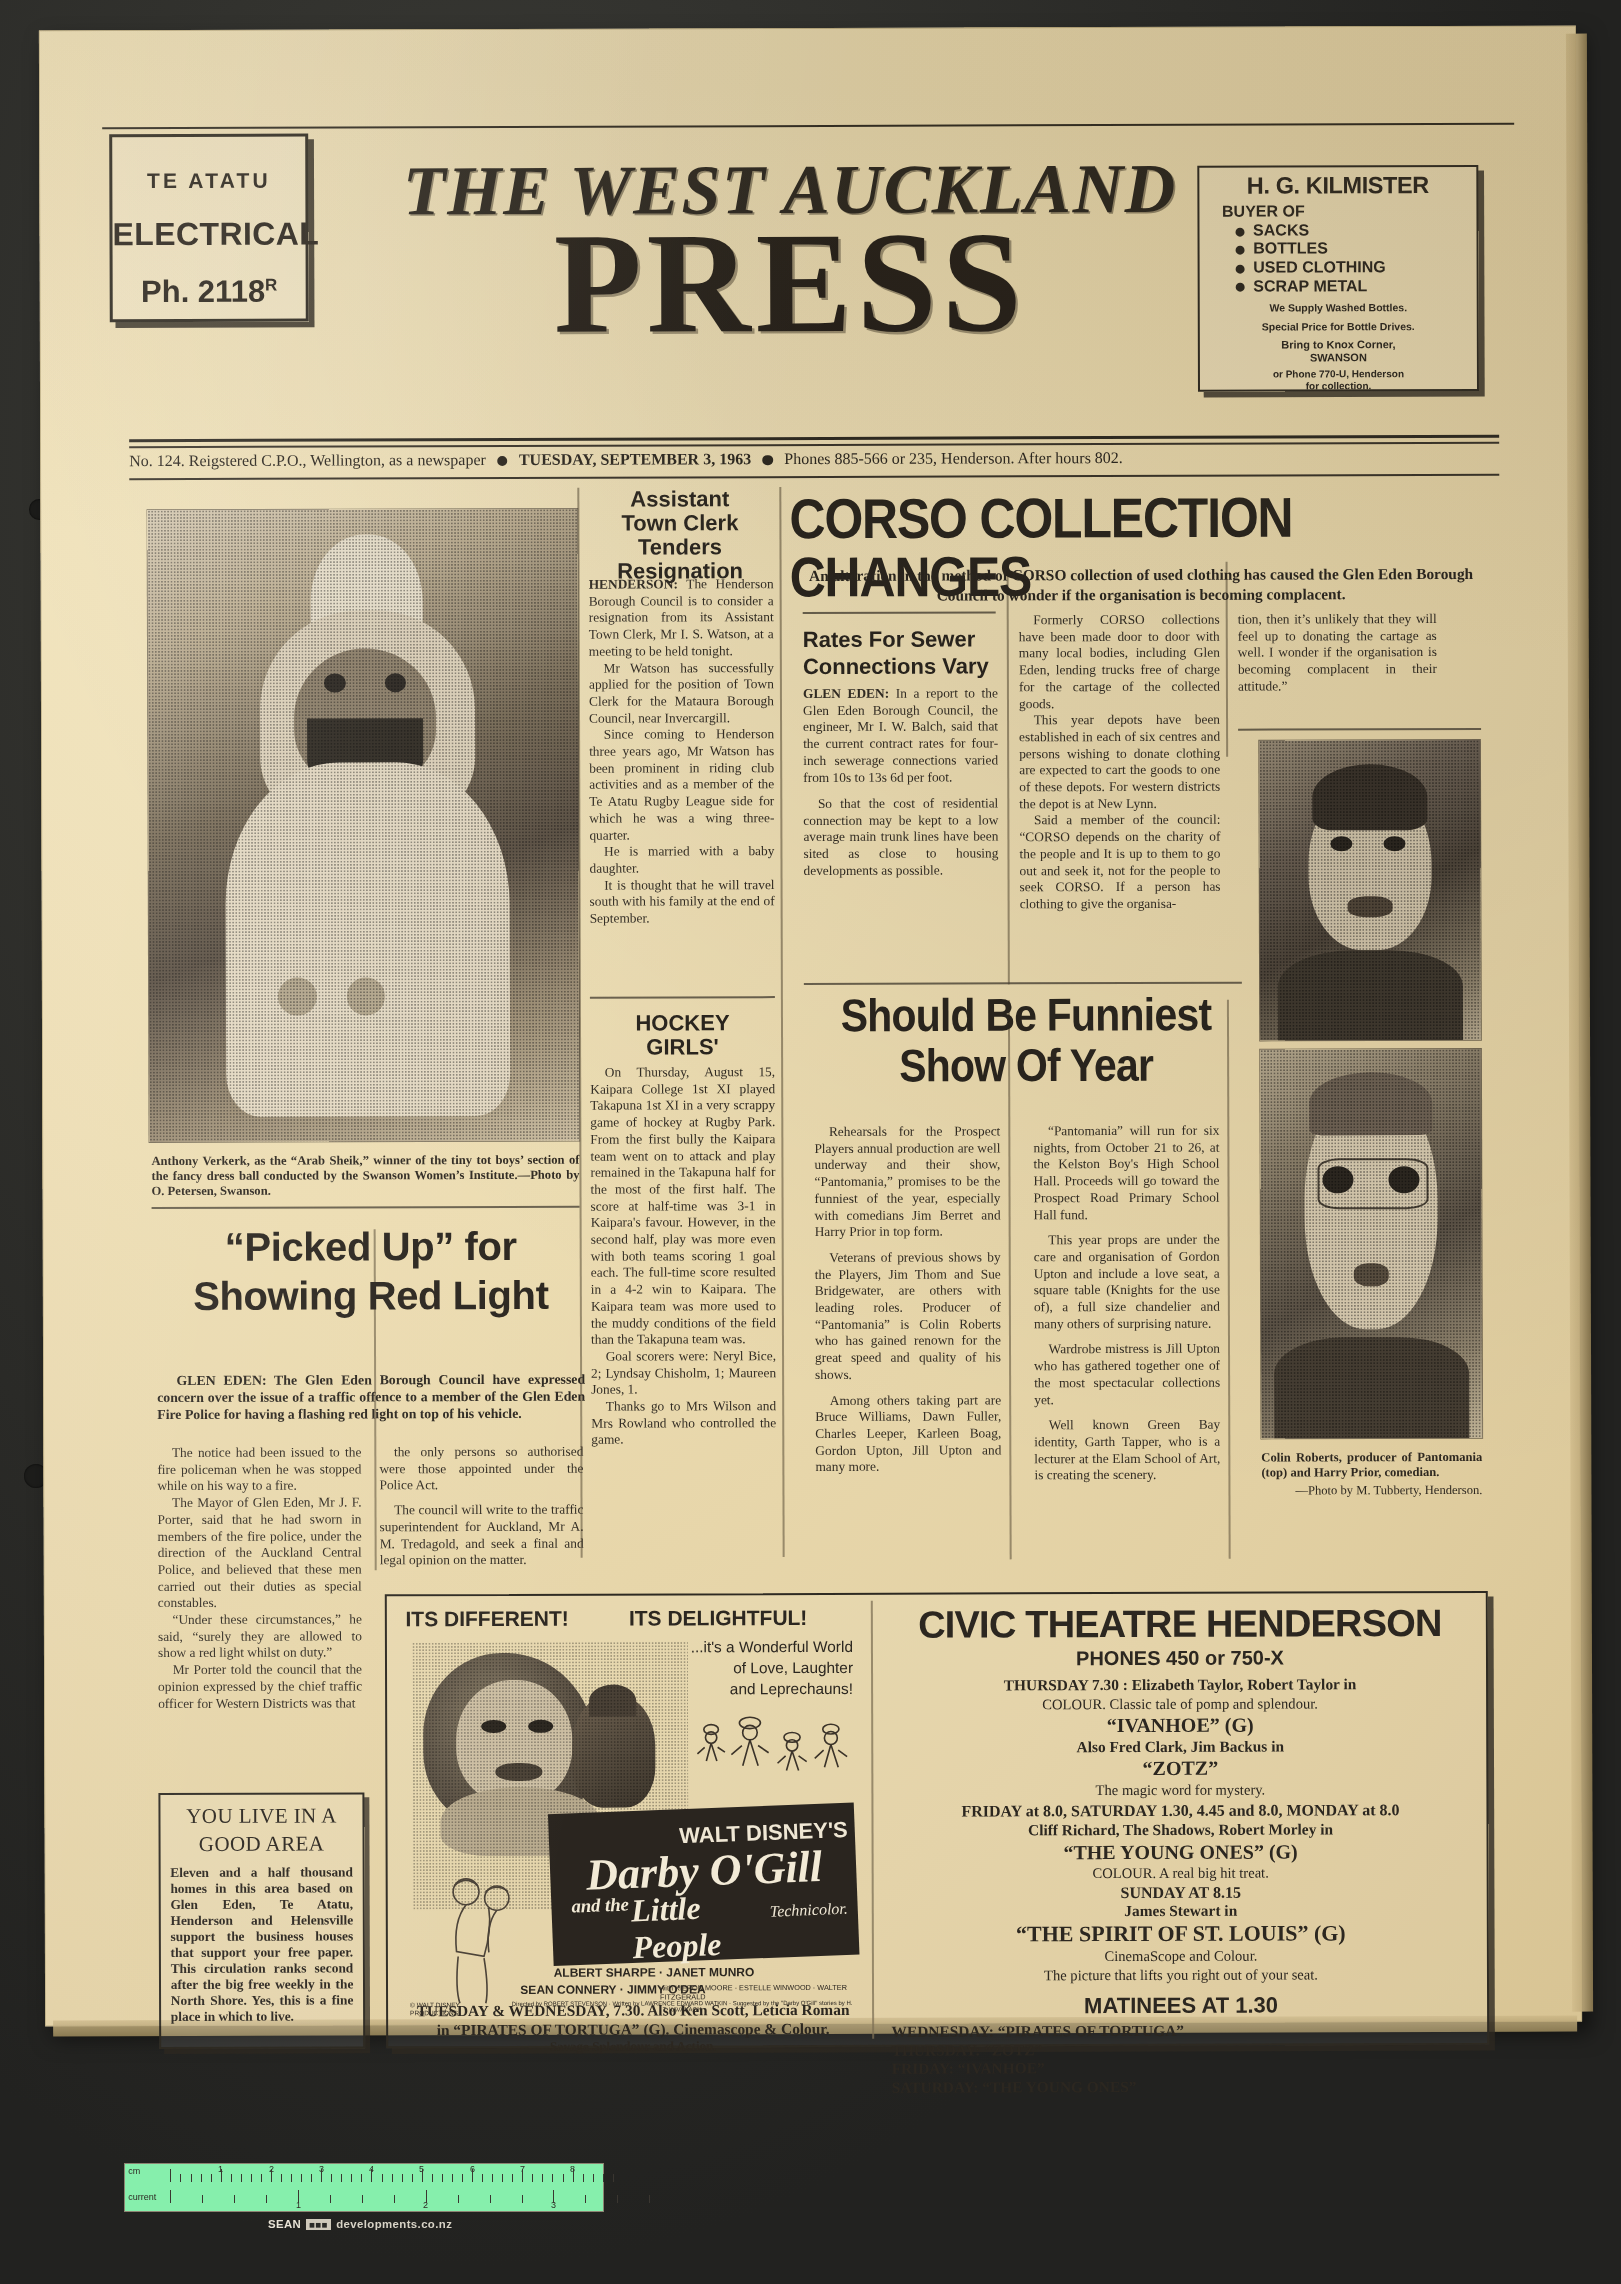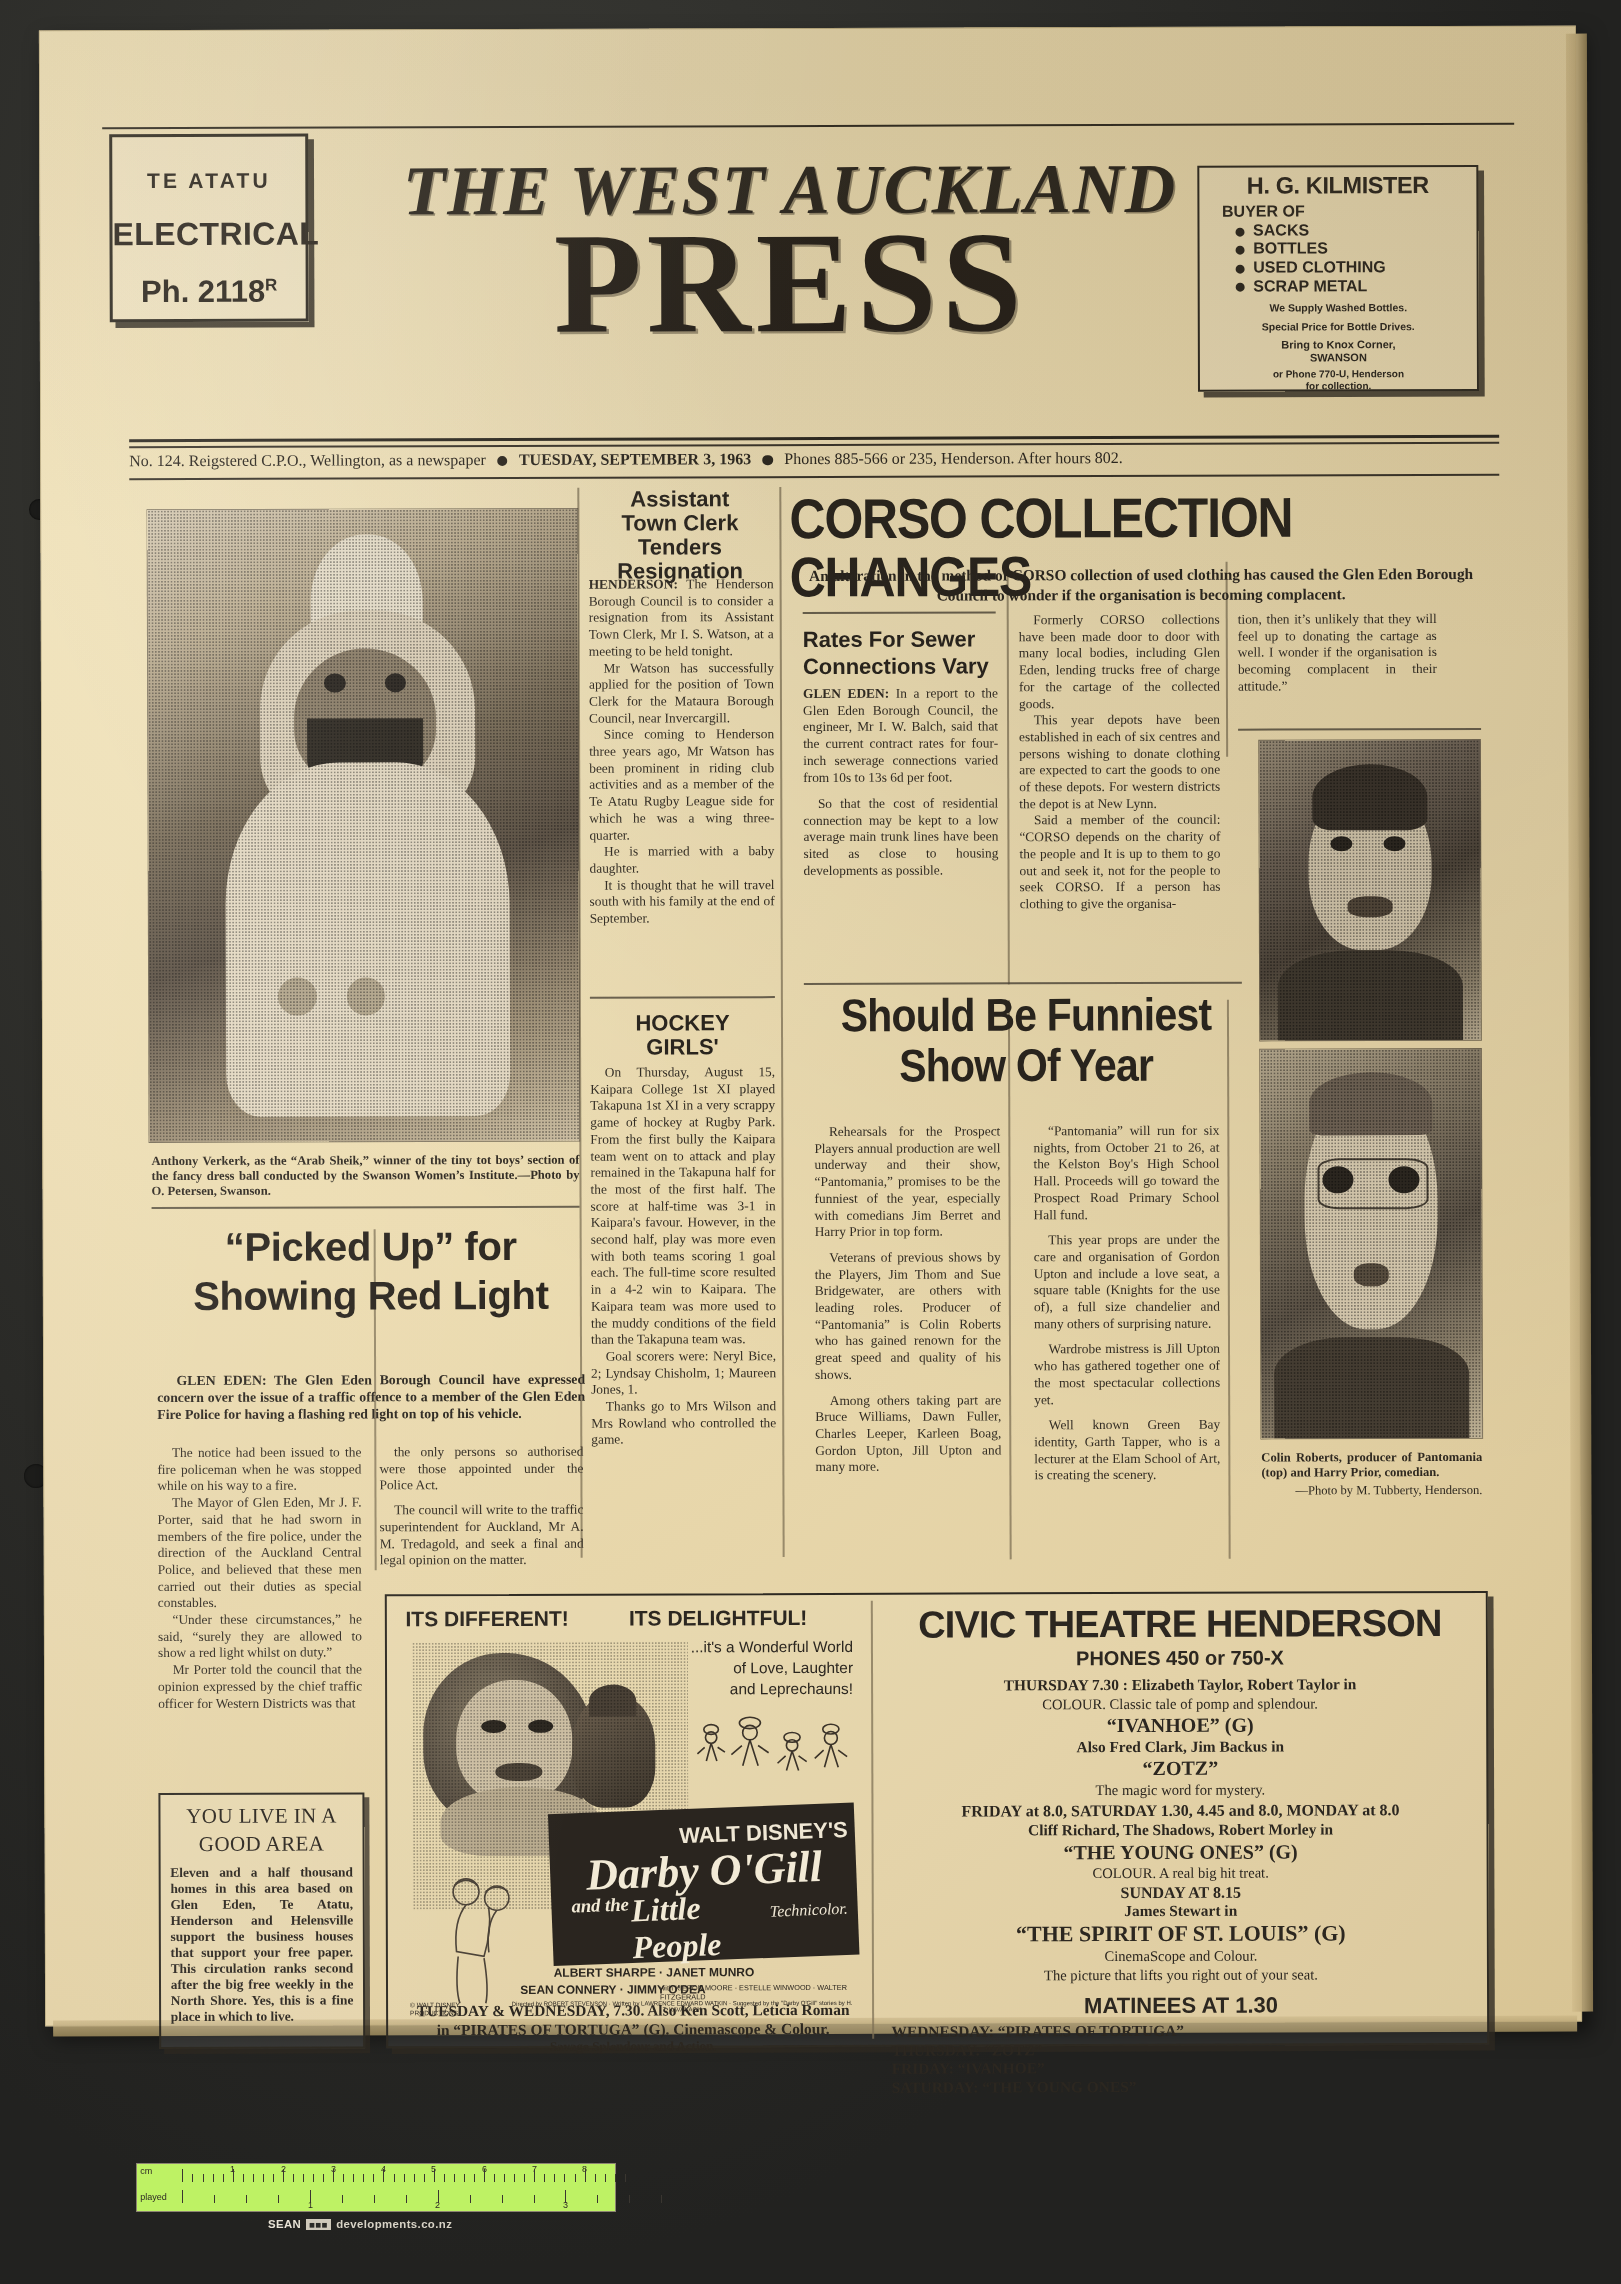--- a/index.html
+++ b/index.html
@@ -112,22 +112,22 @@
     background-position:0 0, 1.6px 1.6px;mix-blend-mode:multiply;opacity:.7;}
 
   
   .caption{font-size:12.6px;line-height:15px;font-weight:bold;color:#2e2820;text-align:justify;}
 
   
   .adbox{position:absolute;border:2.4px solid #2e2a22;background:rgba(255,255,255,.10);
     box-shadow:4.9px 4.9px 0 rgba(45,40,32,.75);box-sizing:border-box;}
 
   
-  #ruler{position:absolute;left:136px;top:2163px;width:478px;height:47px;
-    background:#bef264;border:0.8px solid #8c8472;}
+  #ruler{position:absolute;left:124px;top:2163px;width:478px;height:47px;
+    background:#86efac;border:0.8px solid #8c8472;}
   #ruler .tick{position:absolute;top:0;width:0.8px;background:#3a3630;}
   #ruler .num{position:absolute;font-size:9px;font-family:"Liberation Sans",sans-serif;color:#2e2a24;}
   #ruler .lab{position:absolute;left:3.2px;font-size:9px;font-family:"Liberation Sans",sans-serif;color:#2e2a24;}
   #credit{position:absolute;left:268px;top:2218px;font-size:11.4px;
     font-family:"Liberation Sans",sans-serif;font-weight:bold;color:#d8d3c6;letter-spacing:0.4px;}
   #credit .nzms{color:#e8e3d6;}
   #credit .mg{background:#cfc9bb;color:#2b2b28;padding:0 3.2px;margin:0 4.9px;font-size:9.7px;}
 </style>
 </head>
 <body>
@@ -472,21 +472,21 @@
       <div class="ink b" style="font-size:15.4px;line-height:18.6px;">THURSDAY: “ZOTZ”</div>
       <div class="ink b" style="font-size:15.4px;line-height:18.6px;">FRIDAY: “IVANHOE”</div>
       <div class="ink b" style="font-size:15.4px;line-height:18.6px;">SATURDAY: “THE YOUNG ONES”</div>
     </div>
   </div>
 
 </div>
 
 <div id="ruler">
   <div class="lab" style="top:1.6px;">cm</div>
-  <div class="lab" style="top:27.6px;">played</div>
+  <div class="lab" style="top:27.6px;">current</div>
   <div id="ruler-cm-ticks">
       <div class="tick" style="left: 45px; top: 4.9px; height: 13px;"></div>
       <div class="tick" style="left: 55px; top: 9.7px; height: 8px;"></div>
       <div class="tick" style="left: 66px; top: 9.7px; height: 8px;"></div>
       <div class="tick" style="left: 76px; top: 9.7px; height: 8px;"></div>
       <div class="tick" style="left: 86px; top: 9.7px; height: 8px;"></div>
       <div class="num" style="left: 93px; top: 0px;">1</div>
       <div class="tick" style="left: 96px; top: 4.9px; height: 13px;"></div>
       <div class="tick" style="left: 106px; top: 9.7px; height: 8px;"></div>
       <div class="tick" style="left: 116px; top: 9.7px; height: 8px;"></div>

